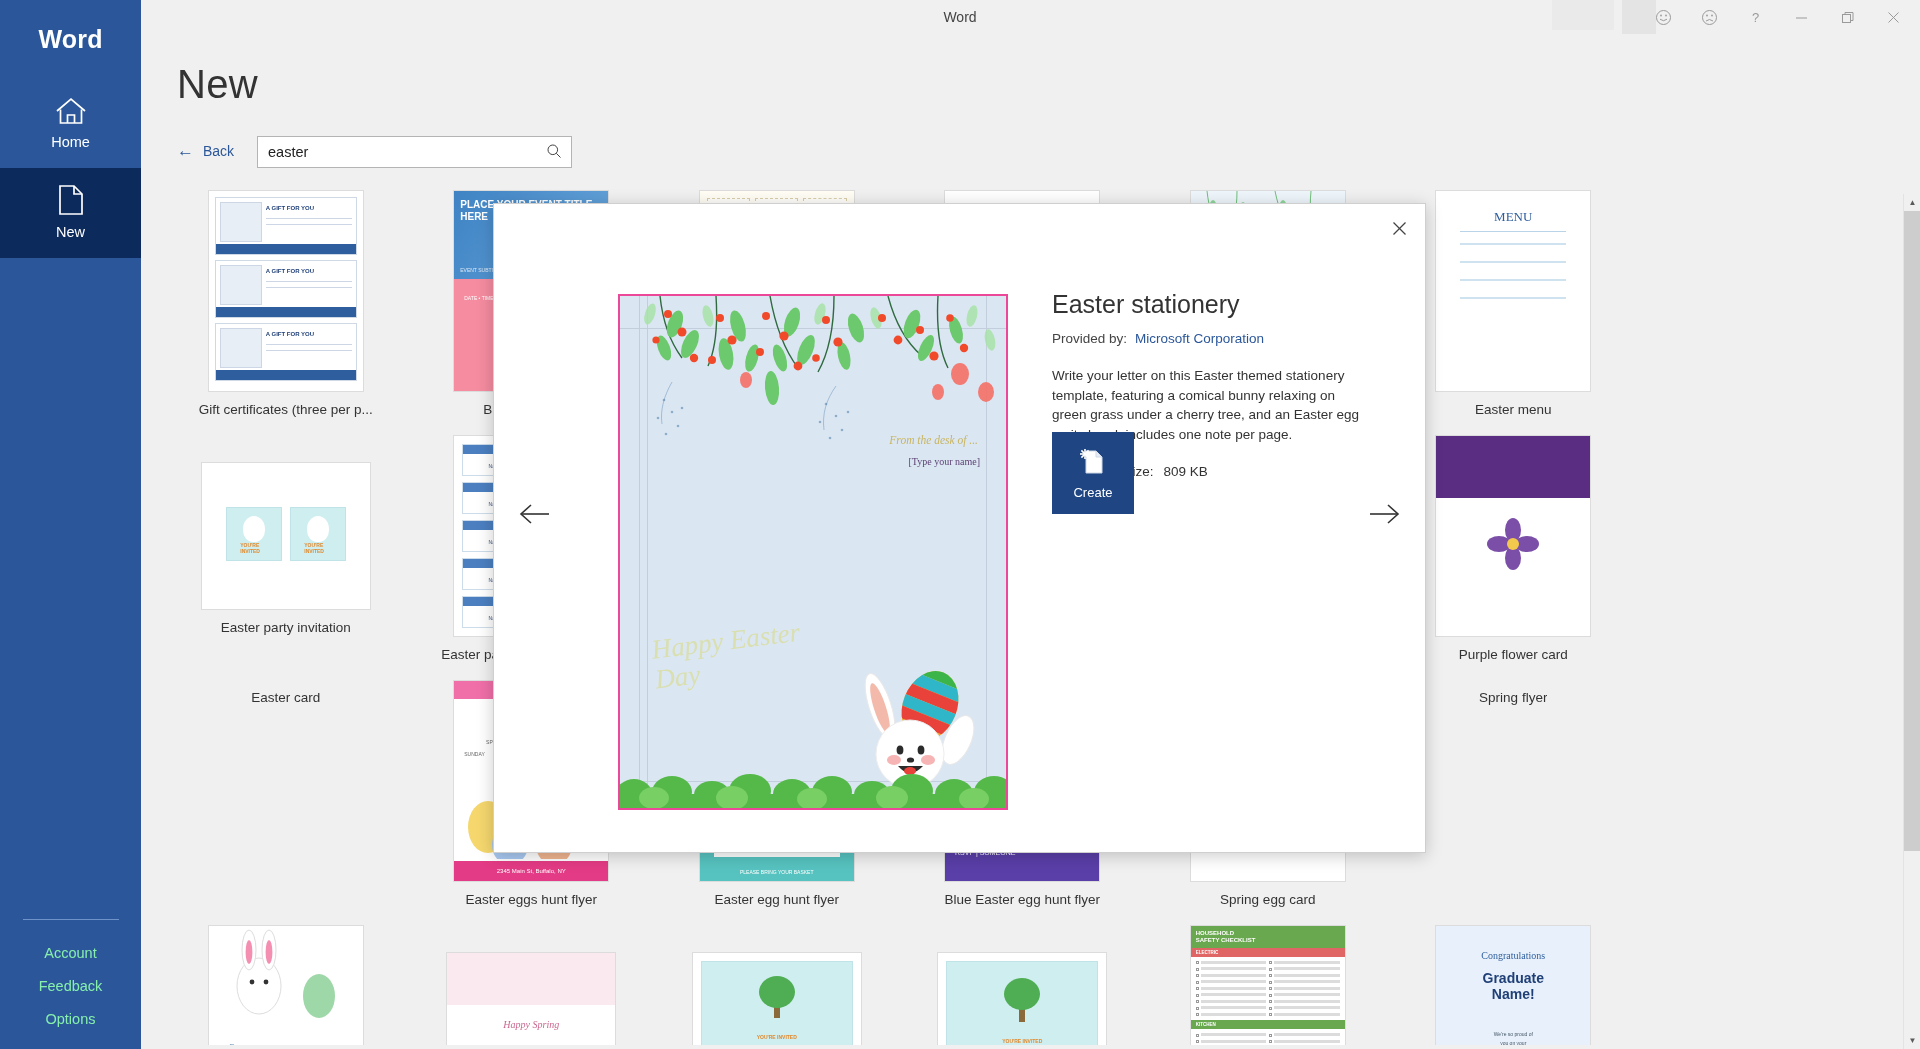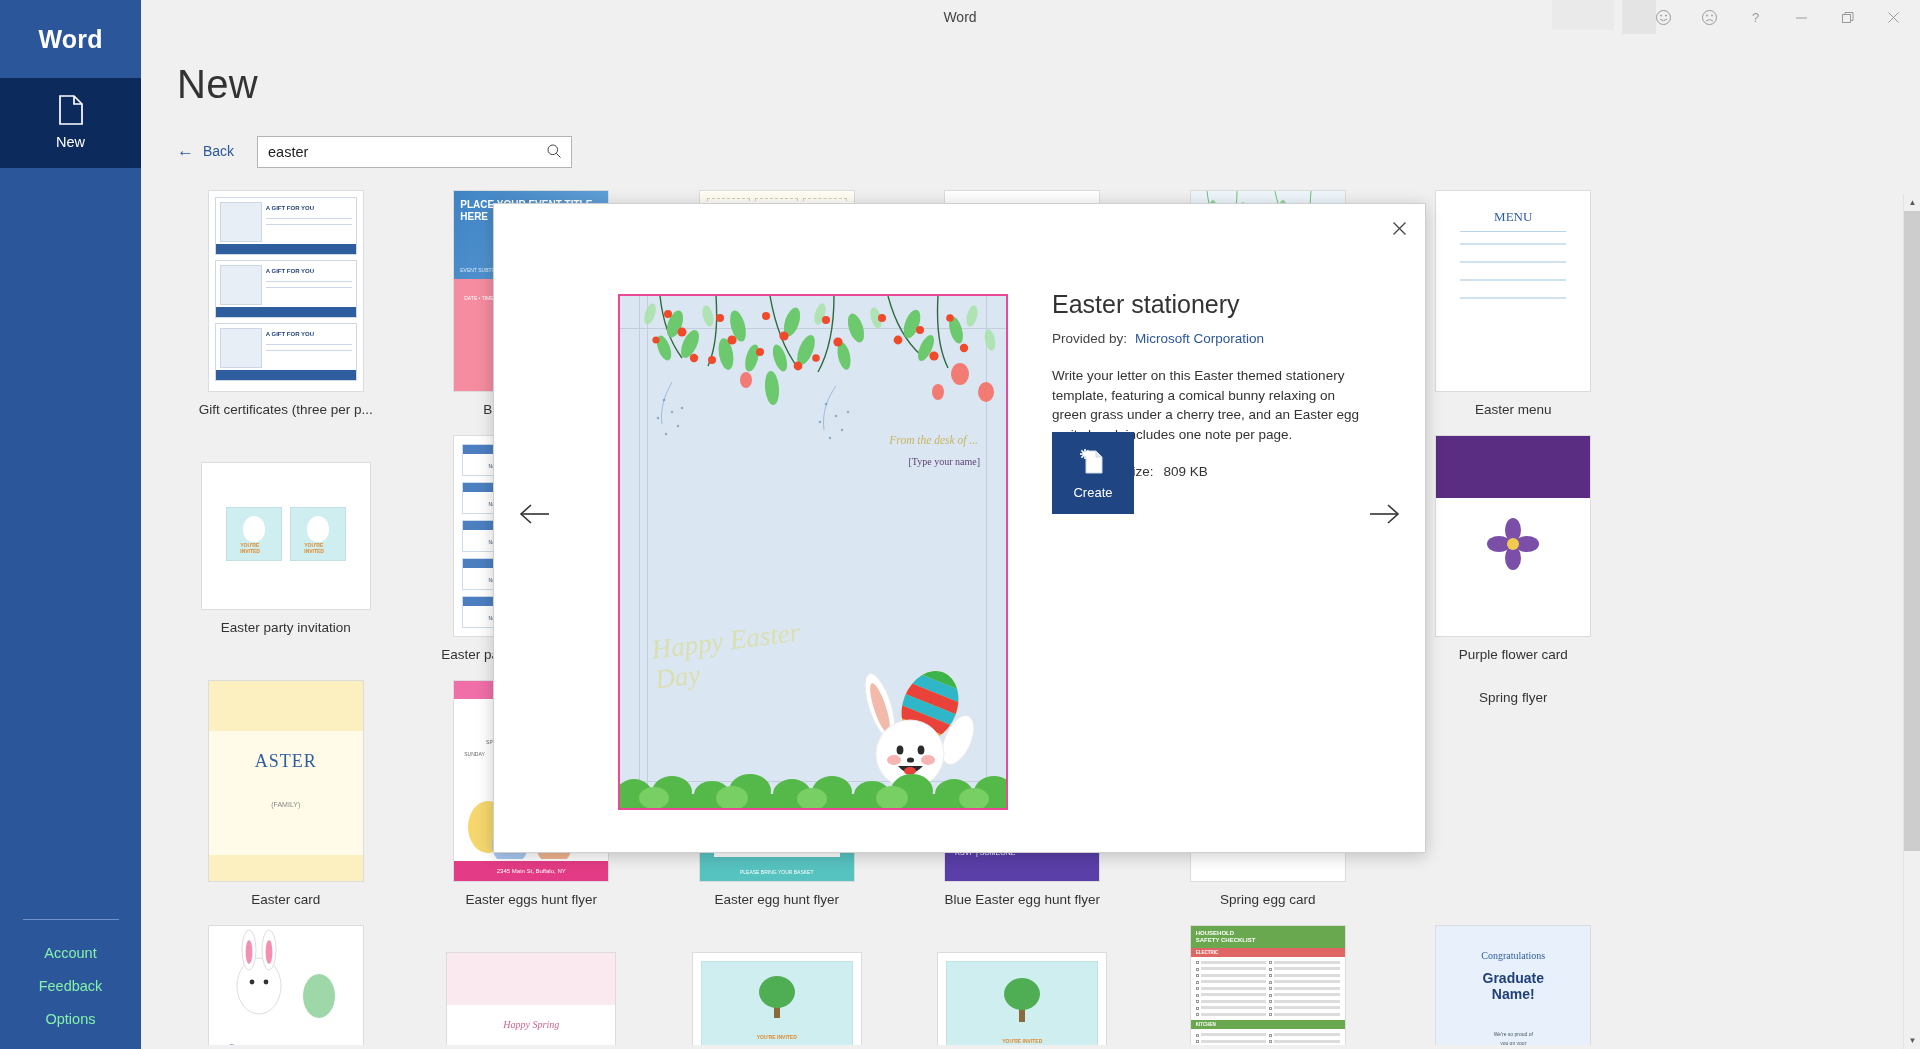--- a/index.html
+++ b/index.html
@@ -215,20 +215,30 @@
             <line x1="3.5" y1="3.5" x2="13.5" y2="13.5" stroke="#9a9a9a"></line>
             <line x1="13.5" y1="3.5" x2="3.5" y2="13.5" stroke="#9a9a9a"></line>
           </svg>
       </div>
     </div>
   </div>
 
   <div class="sidebar">
     <div class="sb-brand">Word</div>
 
+    <div class="sb-item">
+      <span class="sb-ico">
+        <svg width="34" height="30" viewBox="0 0 34 30">
+            <path d="M3 15 17 3l14 12" fill="none" stroke="#fff" stroke-width="1.7"></path>
+            <path d="M6.5 13.5V27h21V13.5" fill="none" stroke="#fff" stroke-width="1.7"></path>
+            <path d="M13.5 27v-8h7v8" fill="none" stroke="#fff" stroke-width="1.7"></path>
+          </svg>
+      </span>
+      <span>Home</span>
+    </div>
 
     <div class="sb-item active">
       <span class="sb-ico">
         <svg width="30" height="32" viewBox="0 0 30 32">
             <path d="M4 2h14l8 8v20H4z" fill="none" stroke="#fff" stroke-width="1.7"></path>
             <path d="M18 2v8h8" fill="none" stroke="#fff" stroke-width="1.7"></path>
           </svg>
       </span>
       <span>New</span>
     </div>
@@ -564,28 +574,20 @@
                     <ellipse cx="30" cy="44" rx="8" ry="12"></ellipse>
                     <ellipse cx="16" cy="30" rx="12" ry="8"></ellipse>
                   </g>
         <circle cx="30" cy="30" r="6" fill="#f2c94c"></circle>
       </svg>
     </div>
             </div>
             <div class="tile-label">Purple flower card</div>
           </div>
           <div class="tile">
-            <div class="thumb">
-              <div class="art" style="background:#fffbe8">
-      <div style="position:absolute;left:0;top:0;width:100%;height:50px;background:#fdf0c0"></div>
-      <div style="position:absolute;left:0;right:0;top:70px;text-align:center;font-size:18px;color:#2f5e9e;font-family:'Liberation Serif',serif;letter-spacing:1px">ASTER</div>
-      <div style="position:absolute;left:0;right:0;top:120px;text-align:center;font-size:7px;color:#888">(FAMILY)</div>
-      <div style="position:absolute;left:0;bottom:0;width:100%;height:26px;background:#fdf0c0"></div>
-    </div>
-            </div>
             <div class="tile-label">Easter card</div>
           </div>
           <div class="tile">
             <div class="thumb">
               <div class="art" style="background:#fff">
       <div style="position:absolute;left:0;top:0;width:100%;height:18px;background:#f06fa8"></div>
       <div style="position:absolute;left:0;right:0;top:14px;text-align:center;font-size:16px;color:#e33b85;font-family:'Liberation Serif',serif;font-style:italic">Easter</div>
       <div style="position:absolute;left:0;right:0;top:38px;text-align:center;font-size:13px;color:#2f7f3f;font-weight:bold">EGG HUNT</div>
       <div style="position:absolute;left:10px;right:10px;top:58px;text-align:center;font-size:5px;color:#666">SPECIALS • FOOD &amp; DRINKS • ARTIST</div>
       <div style="position:absolute;left:10px;right:10px;top:70px;display:flex;justify-content:space-between;font-size:5px;color:#666">

